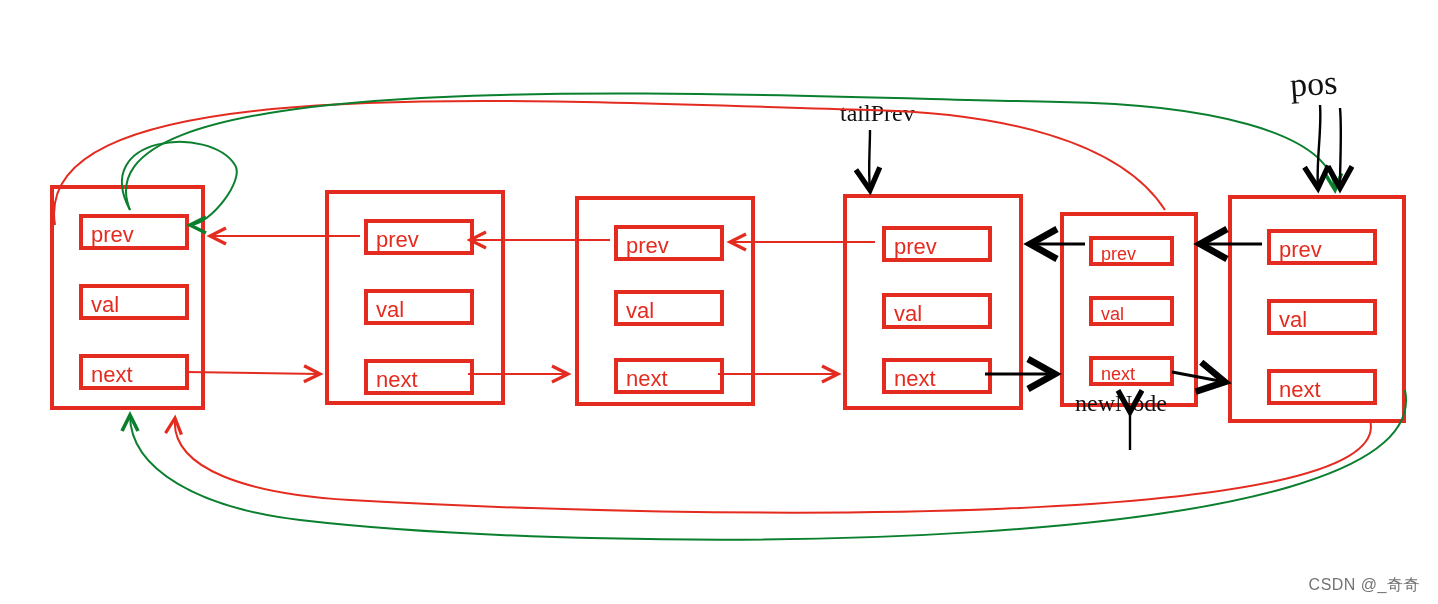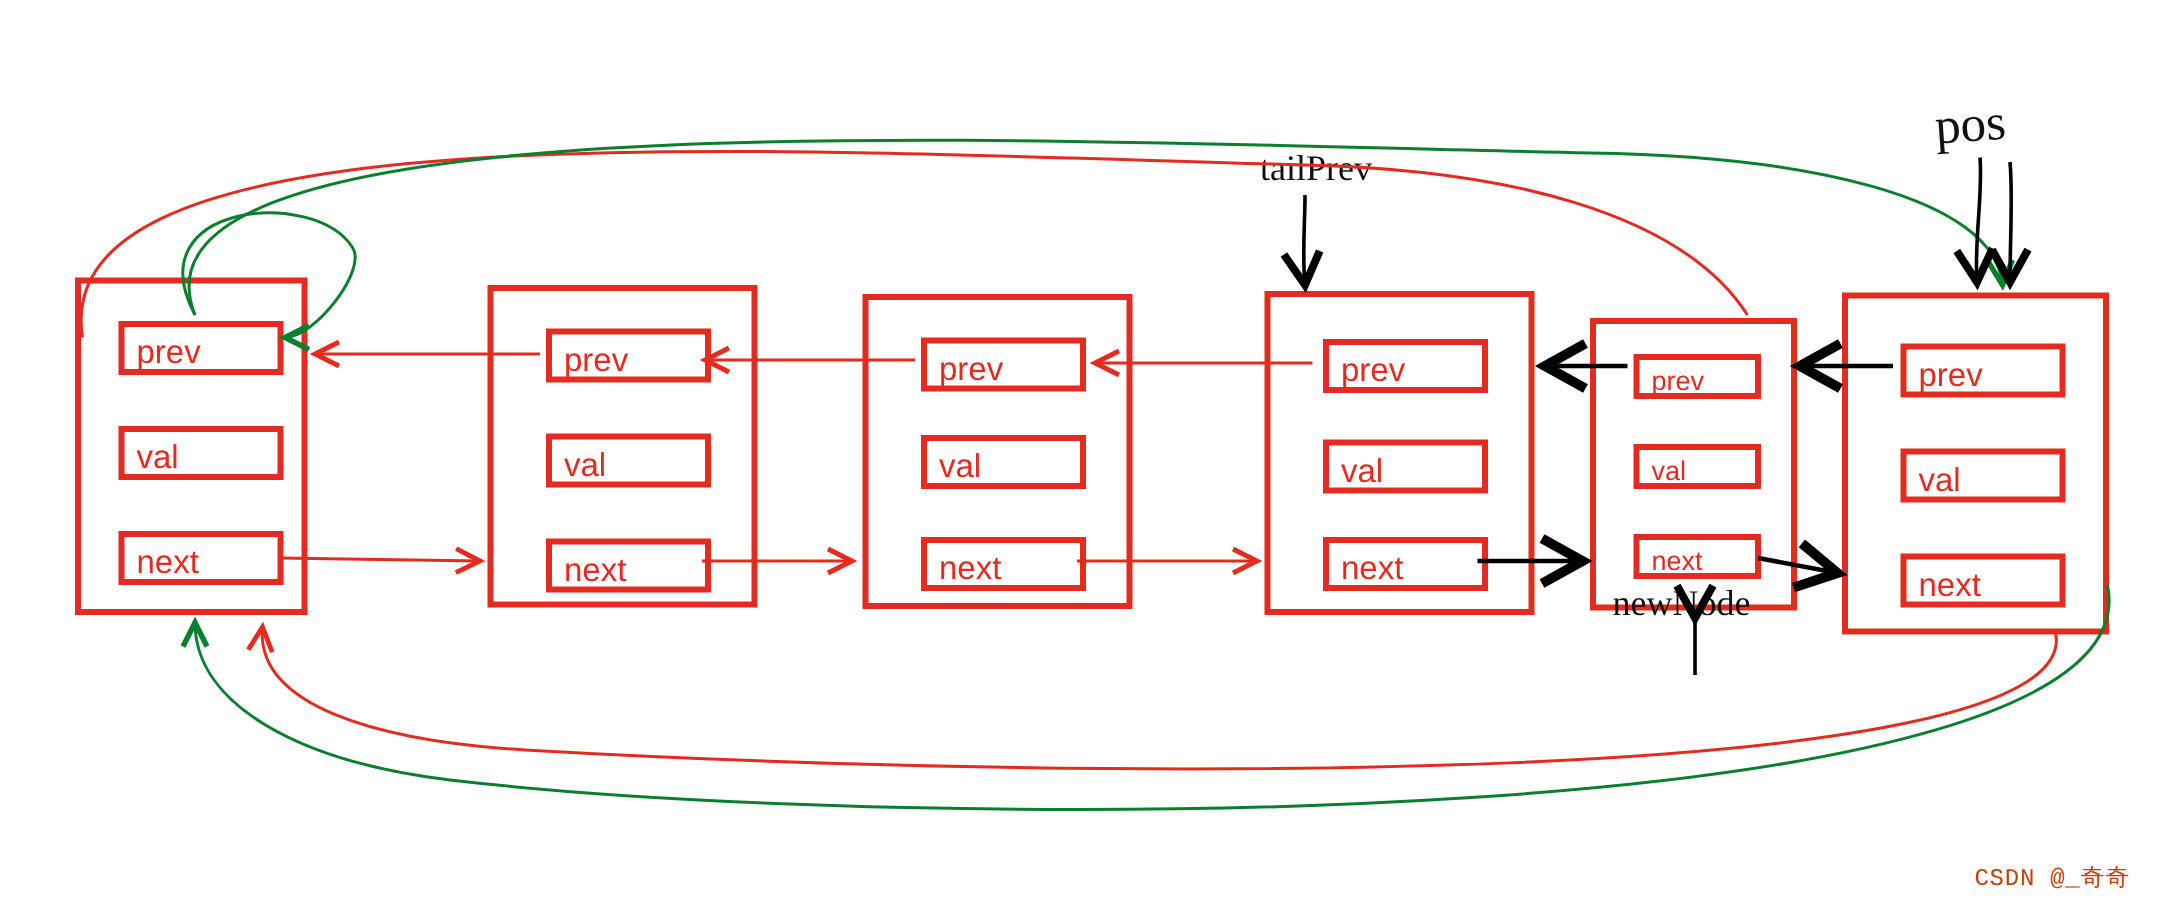--- a/index.html
+++ b/index.html
@@ -37,23 +37,23 @@
     position: absolute;
     color: #111;
     font-family: 'Comic Sans MS', cursive;
     font-size: 34px;
     transform: rotate(-4deg);
   }
   .wm {
     position: absolute;
     right: 18px;
     bottom: 8px;
-    color: #c2410c;
+    color: #737373;
     font-size: 16px;
-    font-family: Liberation Mono, monospace;
+    font-family: Liberation Sans, sans-serif;
     letter-spacing: .5px;
   }
   svg.overlay {
     position: absolute;
     left: 0; top: 0;
     width: 1438px; height: 604px;
     pointer-events: none;
   }
 </style>
 </head>

